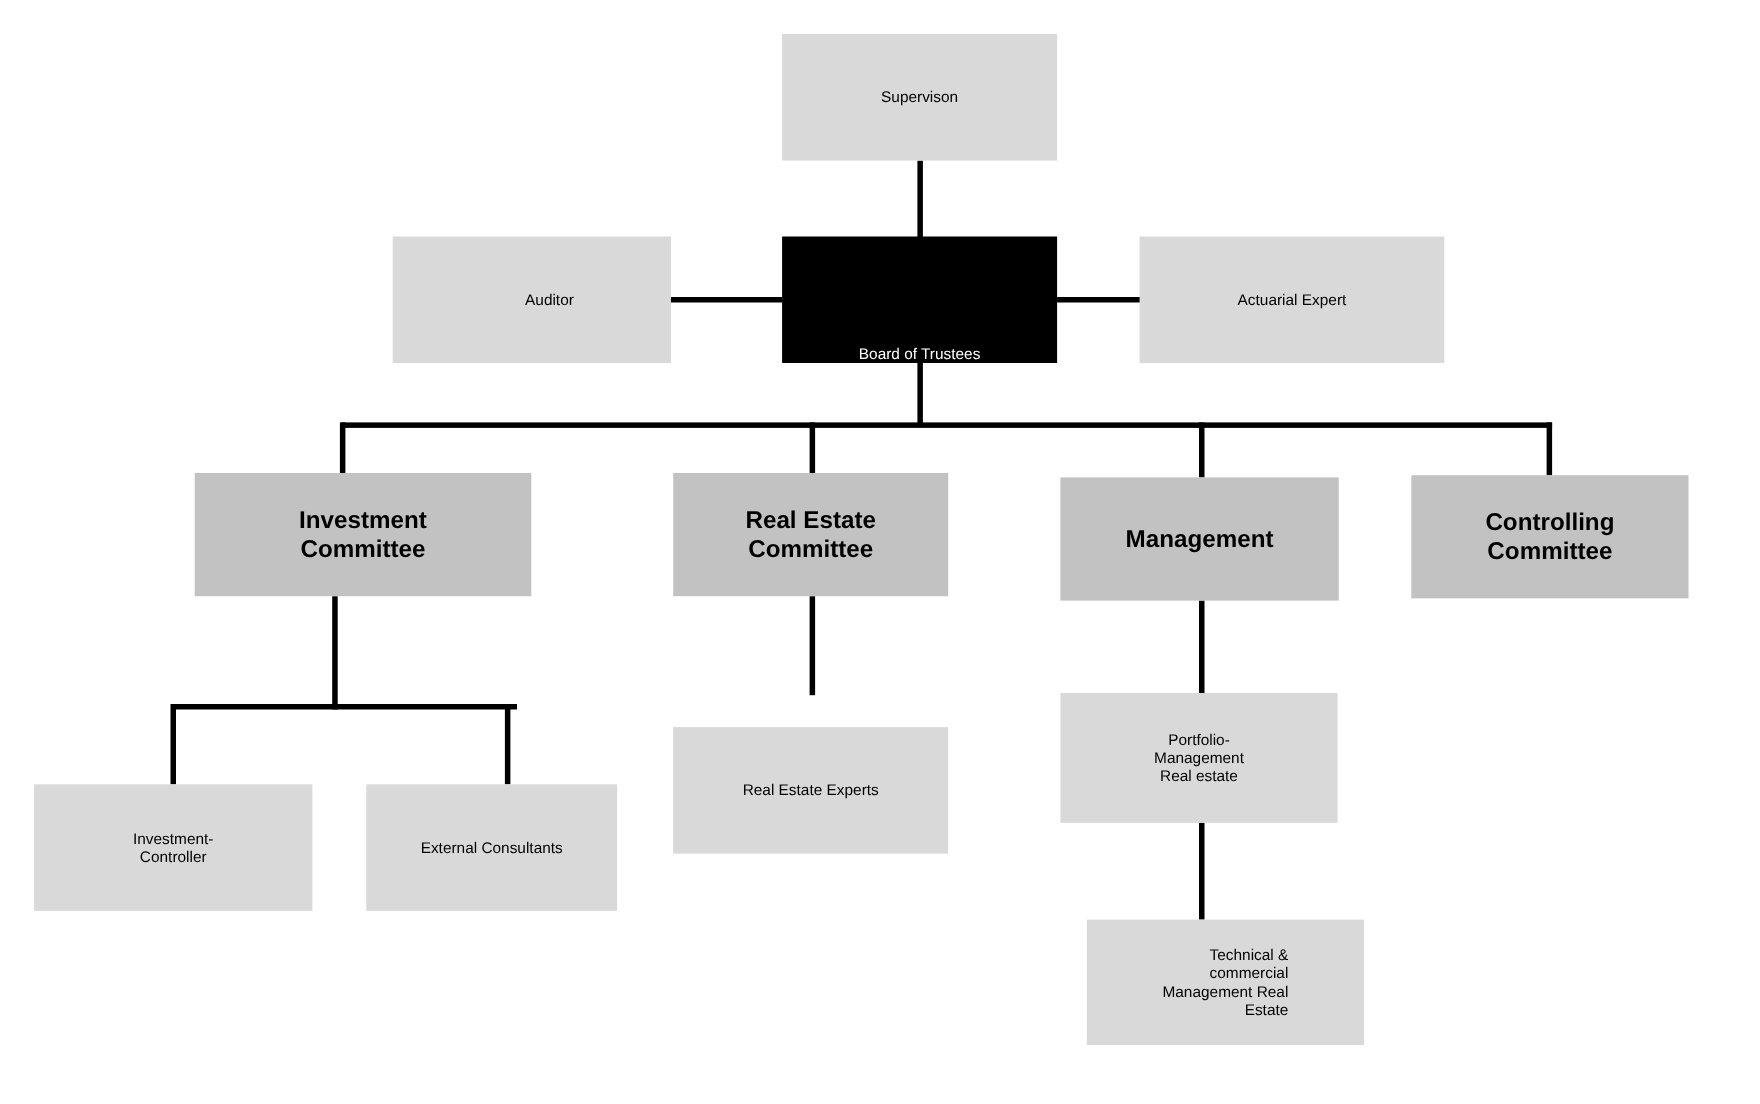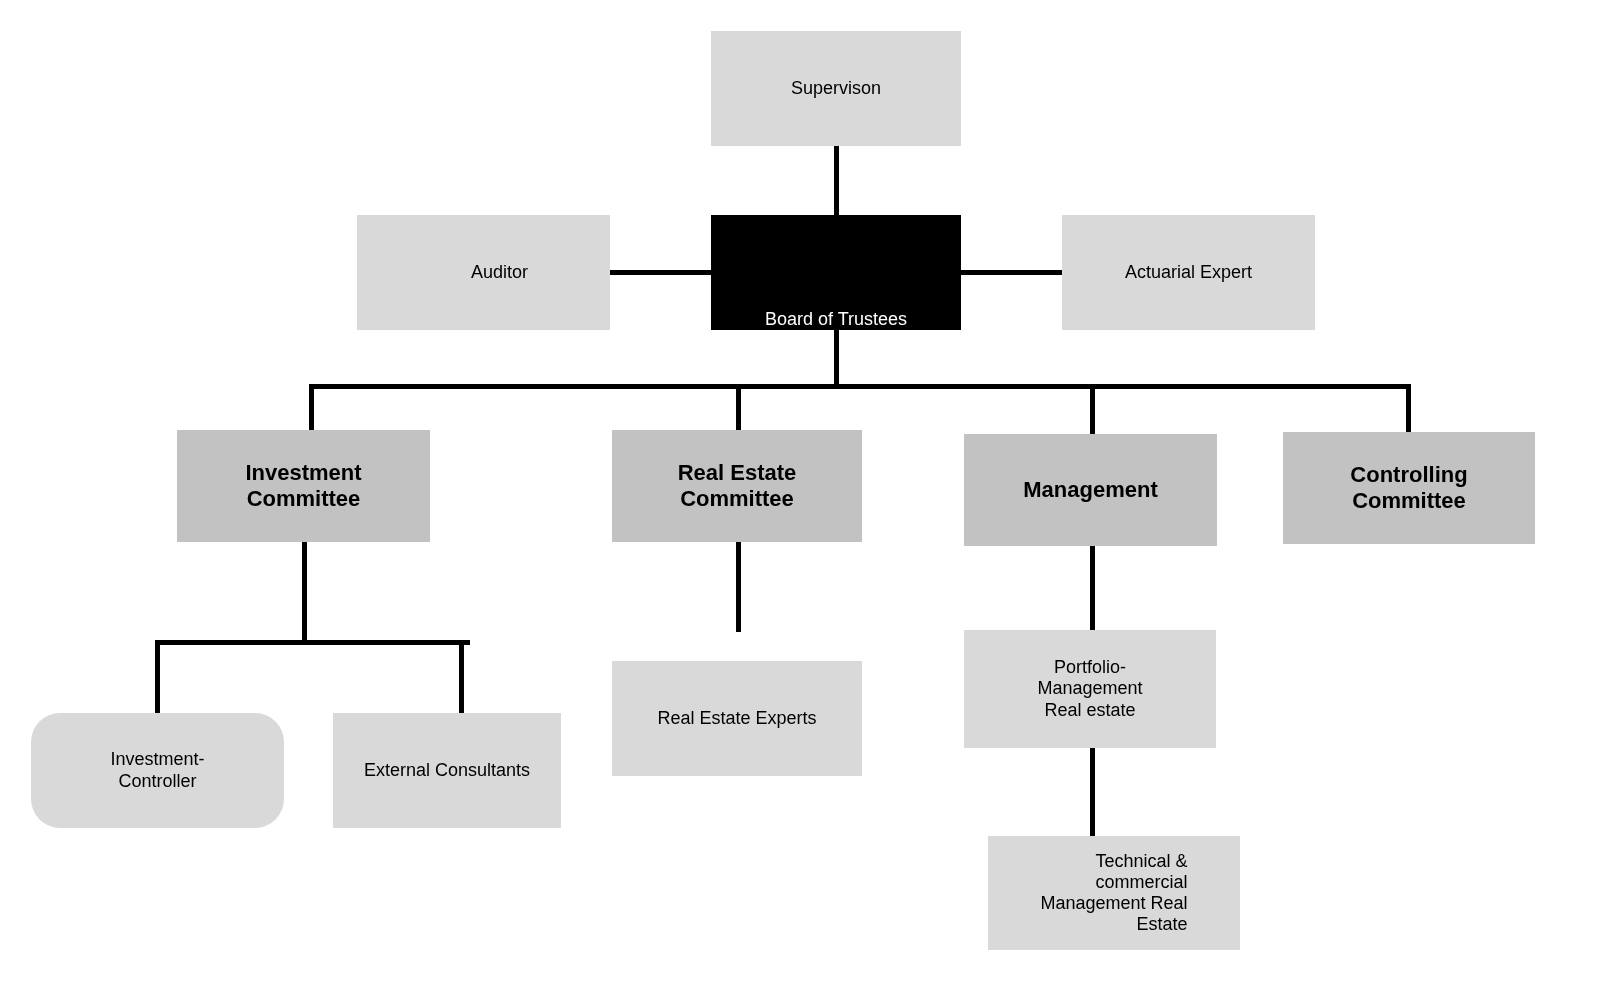--- a/index.html
+++ b/index.html
@@ -29,21 +29,21 @@
     z-index: 2;
   }
   .node .label {
     display: block;
     white-space: pre-line;
     padding: 0 6px;
   }
   .fill-light  { background: #d9d9d9; }
   .fill-mid    { background: #c2c2c2; }
   .fill-dark   { background: #000000; color: #ffffff; }
-  .txt-regular { font-weight: 400; font-size: 18px; }
+  .txt-regular { font-weight: 400; font-size: 14px; }
   .txt-bold    { font-weight: 700; font-size: 22px; }
   .conn {
     position: absolute;
     background: #000000;
     z-index: 1;
   }
 </style>
 </head>
 <body>
 
@@ -69,39 +69,39 @@
   <div id="node-layer">
       <div class="node fill-light" style="left: 711px; top: 31px; width: 250px; height: 115px;">
         <span class="label txt-regular">Supervison</span>
       </div>
       <div class="node fill-light" style="left: 357px; top: 215px; width: 253px; height: 115px; padding-left: 32px;">
         <span class="label txt-regular">Auditor</span>
       </div>
       <div class="node fill-dark" style="left: 711px; top: 215px; width: 250px; height: 115px; align-items: flex-end;">
         <span class="label txt-regular">Board of Trustees</span>
       </div>
-      <div class="node fill-light" style="left: 1062px; top: 215px; width: 253px; height: 115px; text-align: center;">
+      <div class="node fill-light" style="left: 1036px; top: 215px; width: 277px; height: 115px; text-align: center;">
         <span class="label txt-regular">Actuarial Expert</span>
       </div>
-      <div class="node fill-mid" style="left: 177px; top: 430px; width: 253px; height: 112px;">
+      <div class="node fill-mid" style="left: 177px; top: 430px; width: 306px; height: 112px;">
         <span class="label txt-bold">Investment
 Committee</span>
       </div>
       <div class="node fill-mid" style="left: 612px; top: 430px; width: 250px; height: 112px;">
         <span class="label txt-bold">Real Estate
 Committee</span>
       </div>
       <div class="node fill-mid" style="left: 964px; top: 434px; width: 253px; height: 112px;">
         <span class="label txt-bold">Management</span>
       </div>
       <div class="node fill-mid" style="left: 1283px; top: 432px; width: 252px; height: 112px;">
         <span class="label txt-bold">Controlling
 Committee</span>
       </div>
-      <div class="node fill-light" style="left: 31px; top: 713px; width: 253px; height: 115px; border-radius: 29px;">
+      <div class="node fill-light" style="left: 31px; top: 713px; width: 253px; height: 115px;">
         <span class="label txt-regular">Investment-
 Controller</span>
       </div>
       <div class="node fill-light" style="left: 333px; top: 713px; width: 228px; height: 115px;">
         <span class="label txt-regular">External Consultants</span>
       </div>
       <div class="node fill-light" style="left: 612px; top: 632px; width: 250px; height: 115px; margin-top: 29px;">
         <span class="label txt-regular">Real Estate Experts</span>
       </div>
       <div class="node fill-light" style="left: 964px; top: 630px; width: 252px; height: 118px;">

